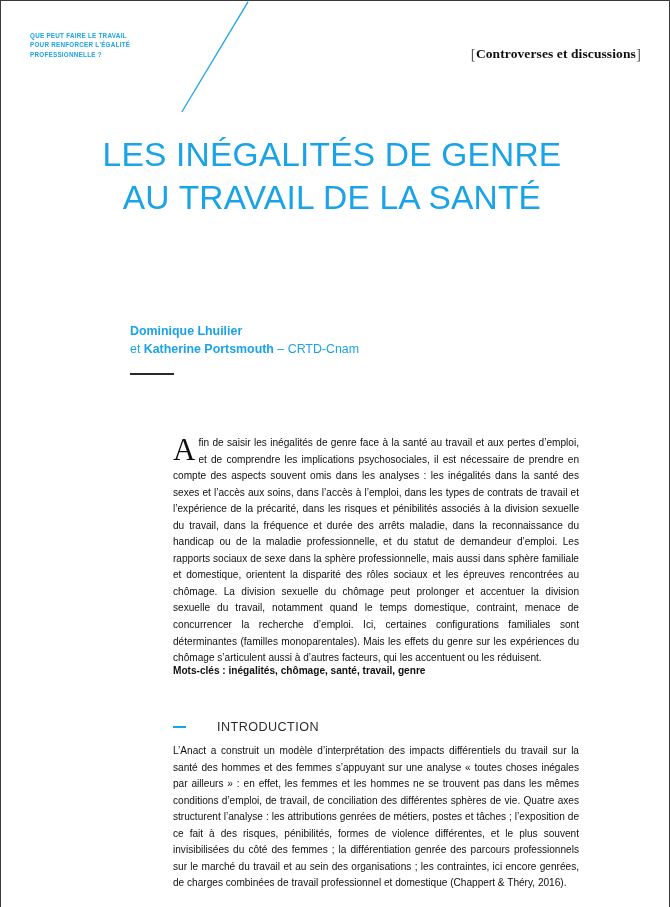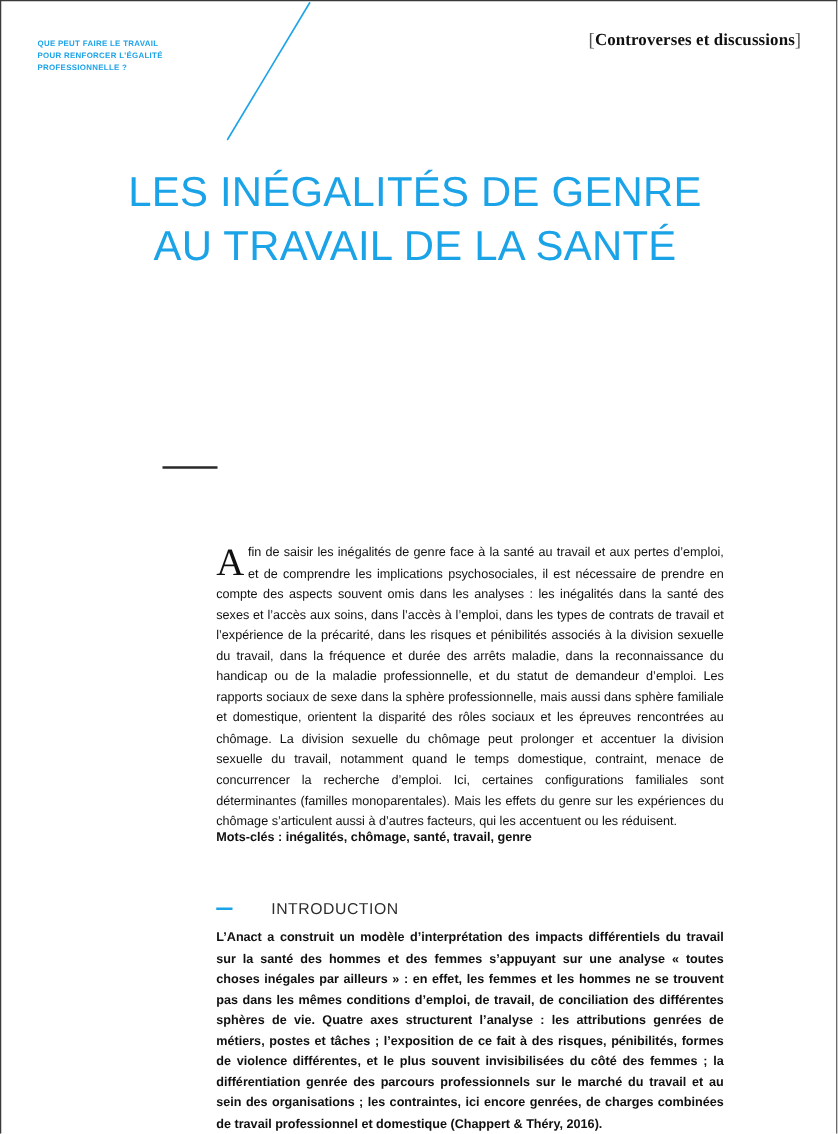--- a/index.html
+++ b/index.html
@@ -38,21 +38,21 @@
     line-height: 9.4px;
     letter-spacing: 0.25px;
     text-transform: uppercase;
   }
   .running-head div { white-space: nowrap; }
 
   
   .section-marker {
     position: absolute;
     right: 28px;
-    top: 23px;
+    top: 45px;
     font-family: "Liberation Serif", serif;
     font-size: 13.5px;
     font-weight: bold;
     color: #101010;
     letter-spacing: 0.1px;
     white-space: nowrap;
   }
   .section-marker .brk {
     font-weight: normal;
     color: #555;
@@ -175,21 +175,21 @@
     position: absolute;
     left: 172px;
     top: 742px;
     width: 406px;
     font-size: 10.1px;
     line-height: 16.55px;
     color: #101010;
     text-align: justify;
     text-justify: inter-word;
   }
-  .body-text p { margin: 0; font-weight: bold; }
+  .body-text p { margin: 0; }
 </style>
 </head>
 <body>
 
 <div class="page">
 
   <div class="running-head">
     <div>QUE PEUT FAIRE LE TRAVAIL</div>
     <div>POUR RENFORCER L'ÉGALITÉ</div>
     <div>PROFESSIONNELLE ?</div>
@@ -199,20 +199,24 @@
 
   <svg class="diagonal" viewBox="0 0 68 112" xmlns="http://www.w3.org/2000/svg">
     <line x1="0.8" y1="111" x2="67" y2="0.8" stroke="#1BA3E8" stroke-width="1.3"></line>
   </svg>
 
   <h1 class="doc-title">
     <span class="tline">LES INÉGALITÉS DE GENRE</span>
     <span class="tline">AU TRAVAIL DE LA SANTÉ</span>
   </h1>
 
+  <div class="authors">
+    <span class="l1">Dominique Lhuilier</span>
+    <span class="l2"><span class="soft">et </span><span class="strong">Katherine Portsmouth</span><span class="soft"> – CRTD-Cnam</span></span>
+  </div>
   <div class="author-rule"></div>
 
   <div class="abstract">
     <p><span class="dropcap">A</span><span>fin de saisir les inégalités de genre face à la santé au travail et aux pertes d’emploi, et de comprendre les implications psychosociales, il est nécessaire de prendre en compte des aspects souvent omis dans les analyses : les inégalités dans la santé des sexes et l’accès aux soins, dans l’accès à l’emploi, dans les types de contrats de travail et l’expérience de la précarité, dans les risques et pénibilités associés à la division sexuelle du travail, dans la fréquence et durée des arrêts maladie, dans la reconnaissance du handicap ou de la maladie professionnelle, et du statut de demandeur d’emploi. Les rapports sociaux de sexe dans la sphère professionnelle, mais aussi dans sphère familiale et domestique, orientent la disparité des rôles sociaux et les épreuves rencontrées au chômage. La division sexuelle du chômage peut prolonger et accentuer la division sexuelle du travail, notamment quand le temps domestique, contraint, menace de concurrencer la recherche d’emploi. Ici, certaines configurations familiales sont déterminantes (familles monoparentales). Mais les effets du genre sur les expériences du chômage s’articulent aussi à d’autres facteurs, qui les accentuent ou les réduisent.</span></p>
   </div>
 
   <div class="keywords">Mots-clés : inégalités, chômage, santé, travail, genre</div>
 
   <div class="sec-heading">
     <span class="sec-dash"></span>

